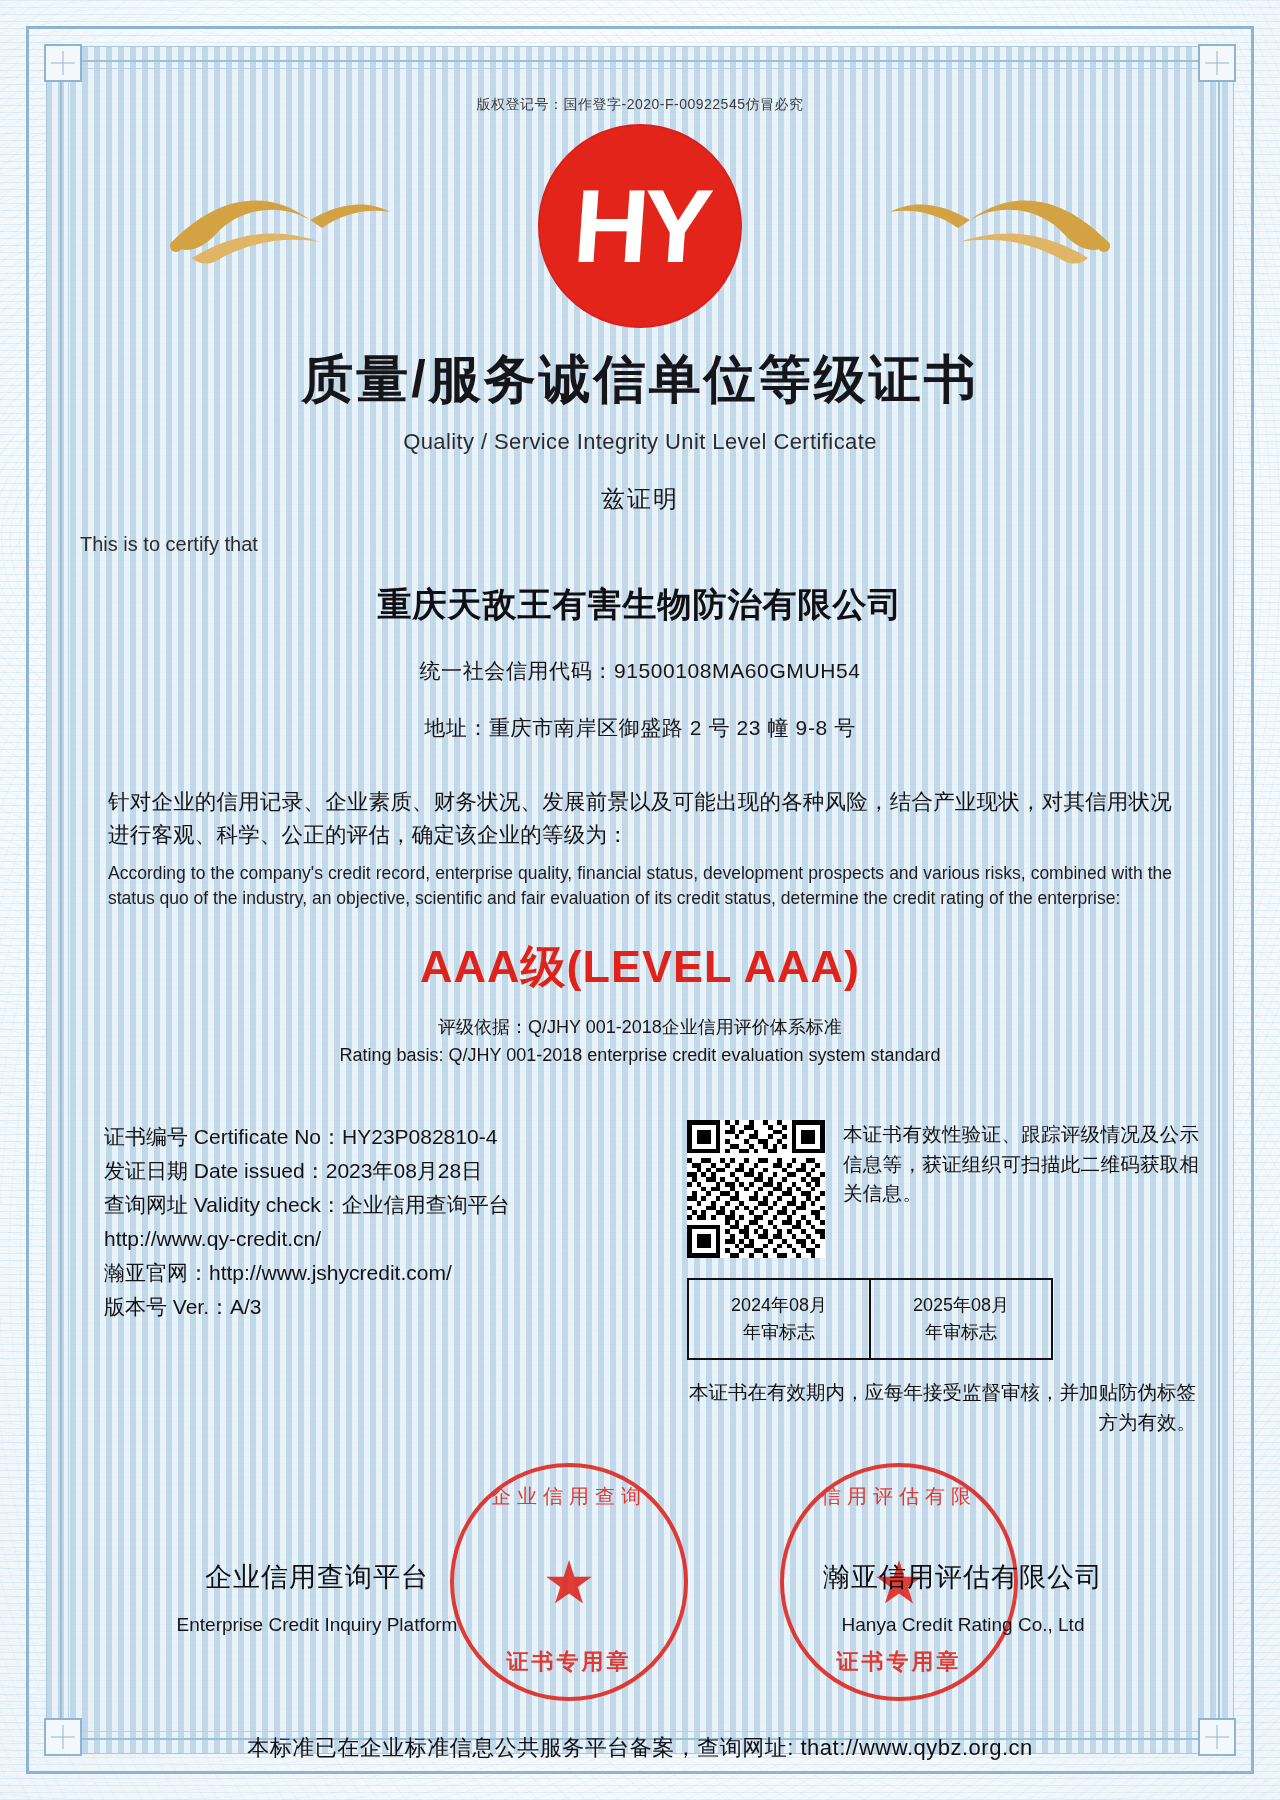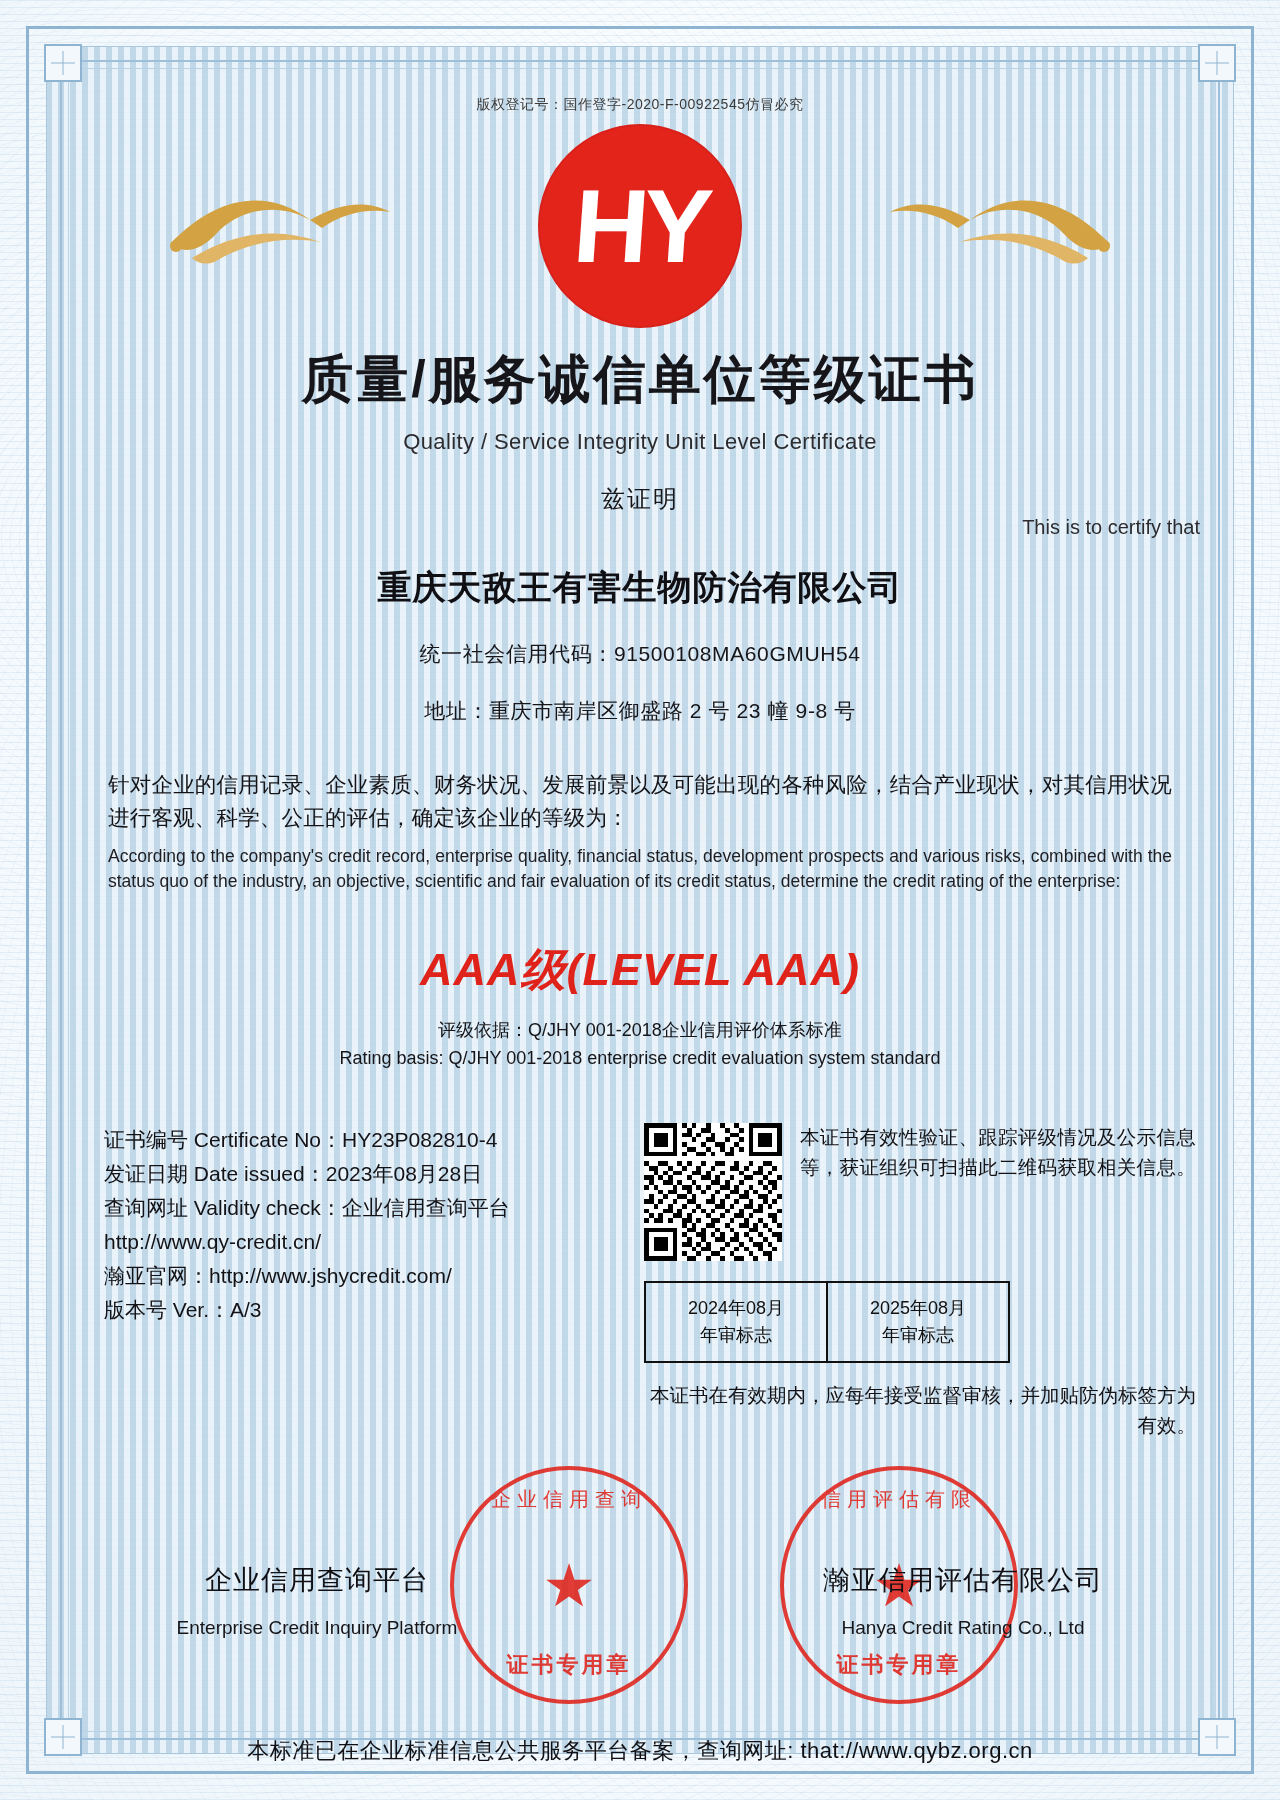--- a/index.html
+++ b/index.html
@@ -155,24 +155,24 @@
     letter-spacing: .4px;
   }
   .certify-cn {
     text-align: center;
     font-size: 24px;
     color: #16161a;
     margin-top: 28px;
     letter-spacing: 2px;
   }
   .certify-en {
-    text-align: right;
+    text-align: left;
     font-size: 20px;
     color: #2c2c30;
-    margin-top: 1px;
+    margin-top: 18px;
   }
   .company {
     text-align: center;
     font-size: 34px;
     font-weight: 700;
     color: #101014;
     margin-top: 26px;
     letter-spacing: 1px;
   }
   .code, .addr {
@@ -201,23 +201,22 @@
     line-height: 1.45;
     margin-top: 8px;
     text-align: justify;
   }
 
   .level {
     text-align: center;
     font-size: 45px;
     font-weight: 700;
     color: #e0231a;
-    margin-top: 46px;
+    margin-top: 26px;
     letter-spacing: 1px;
-    font-style: italic;
   }
   .basis-cn {
     text-align: center;
     font-size: 18px;
     color: #16161a;
     margin-top: 18px;
   }
   .basis-en {
     text-align: center;
     font-size: 18px;
@@ -237,21 +236,22 @@
     box-sizing: border-box;
   }
   .info-line {
     font-size: 21px;
     color: #131317;
     line-height: 1.62;
     white-space: nowrap;
   }
   .info-right {
     flex: 1;
-    padding-left: 4px;
+    padding-left: 18px;
+    margin-left: 29px;
   }
   .qr-row {
     display: flex;
     align-items: flex-start;
   }
   .qr {
     width: 138px;
     height: 138px;
     flex: 0 0 138px;
     background: #fff;

